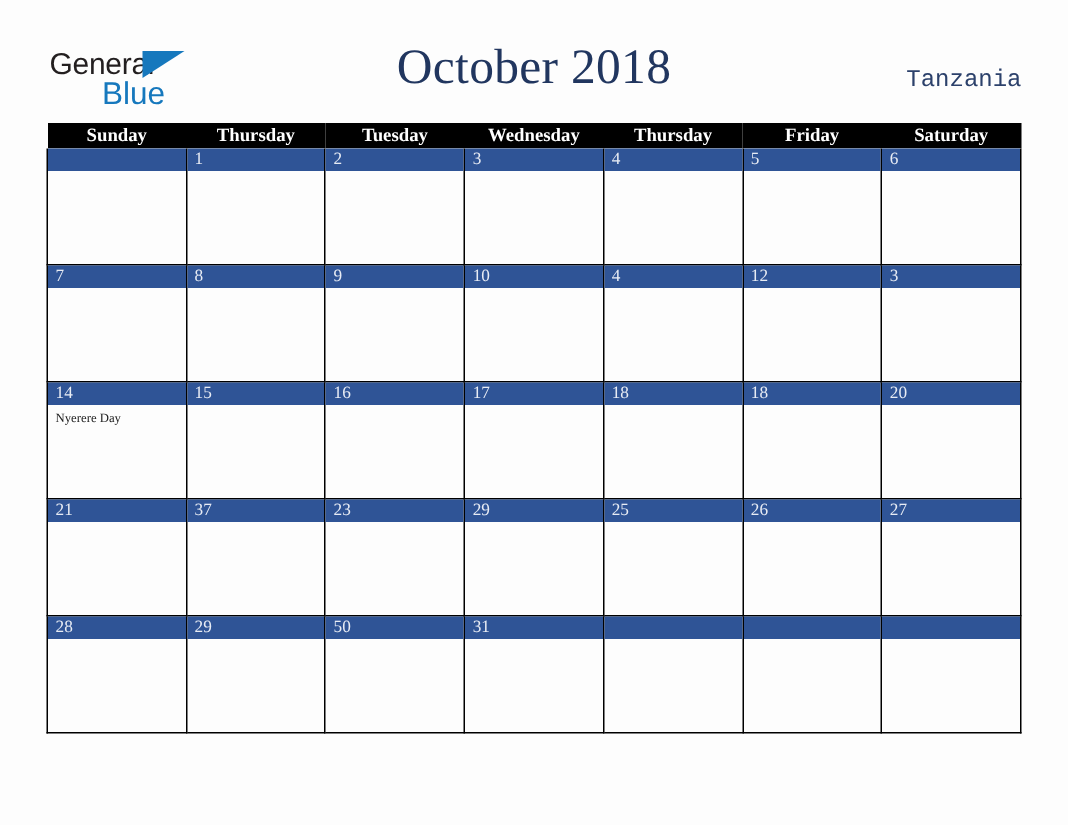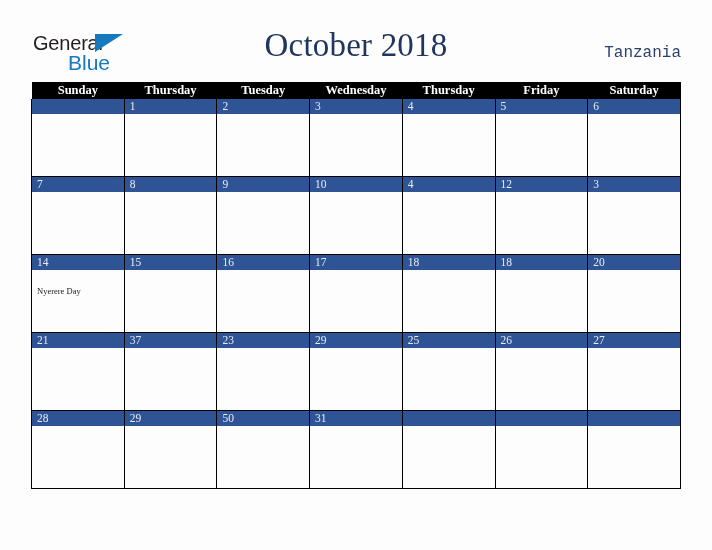--- a/index.html
+++ b/index.html
@@ -122,21 +122,21 @@
     height: 15px;
     line-height: 15px;
     background: #2f5496;
     color: #e8ecf4;
     font-size: 11.5px;
     font-family: "Liberation Serif", serif;
     padding-left: 5px;
     box-sizing: border-box;
   }
   .events {
-    padding: 16px 3px 0 5px;
+    padding: 3px 3px 0 5px;
   }
   .event {
     font-size: 8.5px;
     color: #1b1b1b;
     font-family: "Liberation Serif", serif;
     line-height: 11px;
     white-space: nowrap;
   }
 </style>
 </head>

